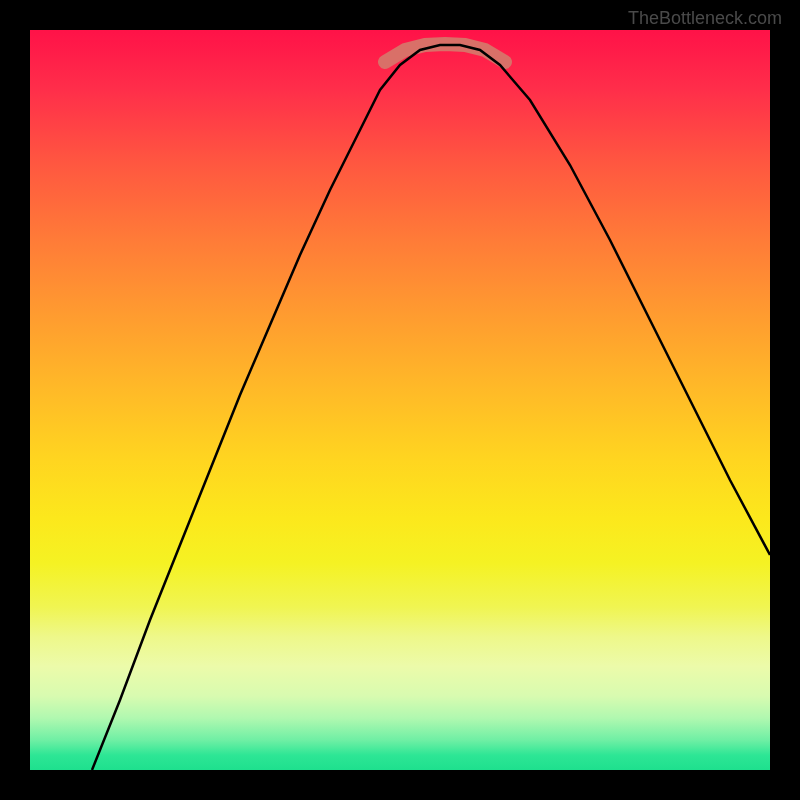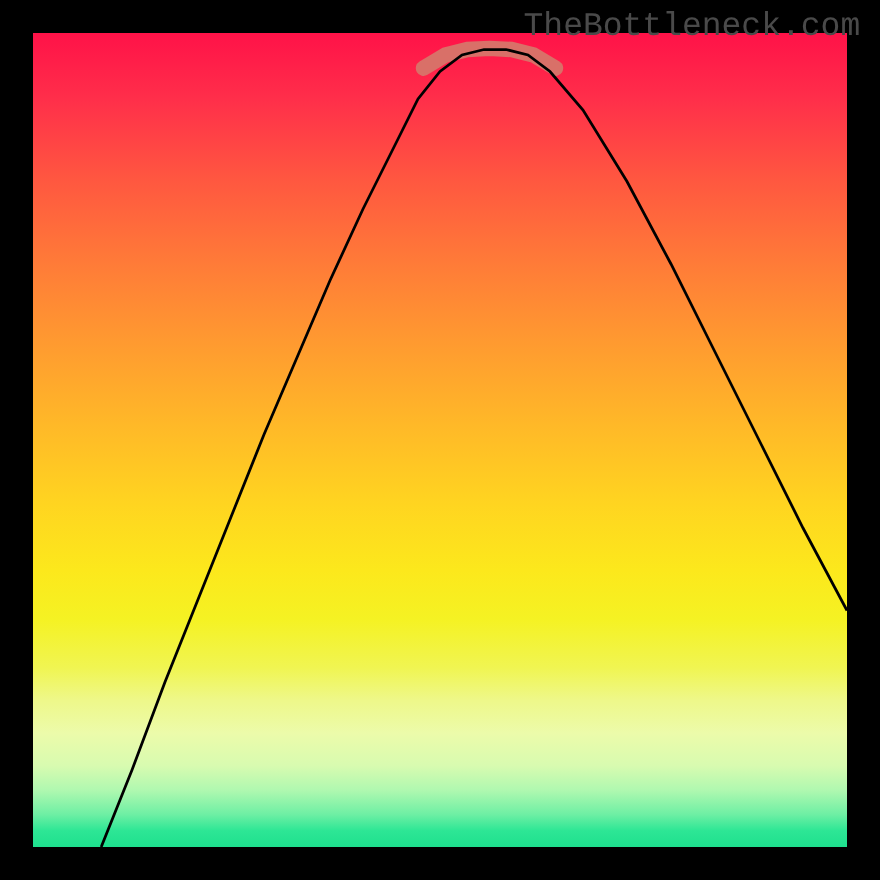--- a/index.html
+++ b/index.html
@@ -12,22 +12,22 @@
       height: 800px;
       background: #000;
       position: relative;
       overflow: hidden;
     }
     .watermark {
       position: absolute;
       top: 8px;
       right: 18px;
       color: #4a4a4a;
-      font-family: Liberation Mono, monospace;
-      font-size: 30px;
+      font-family: Liberation Sans, sans-serif;
+      font-size: 18px;
       font-weight: 500;
       z-index: 10;
     }
     .plot-area {
       position: absolute;
       left: 30px;
       top: 30px;
       width: 740px;
       height: 740px;
       overflow: hidden;

